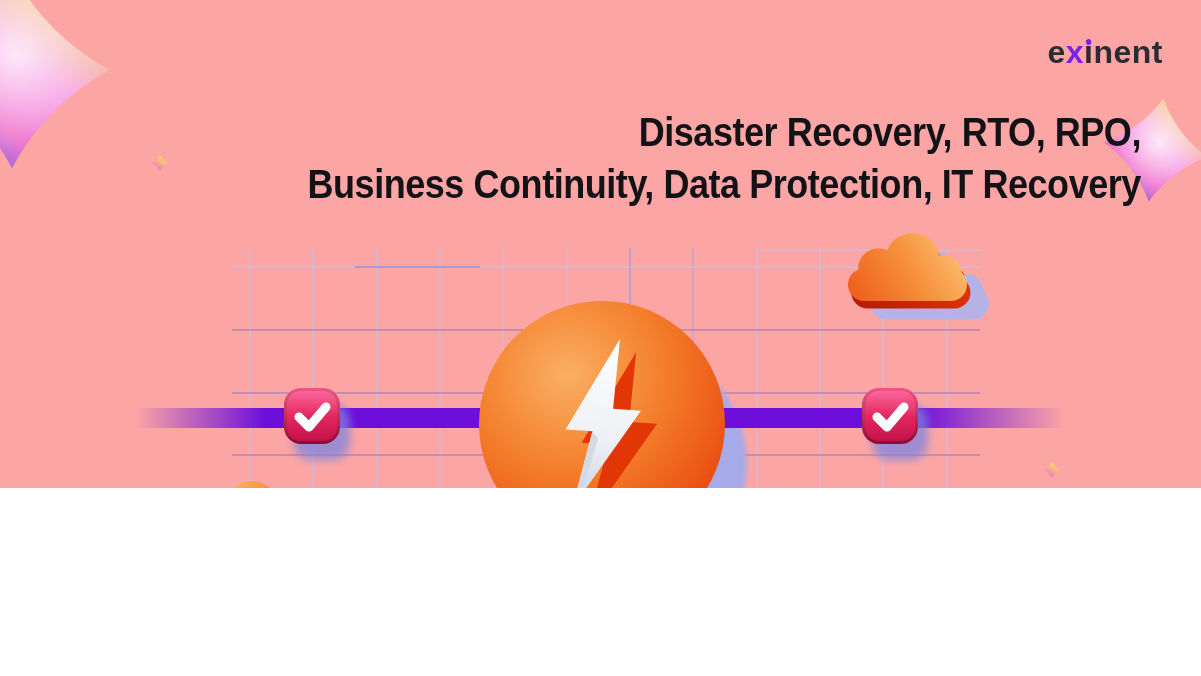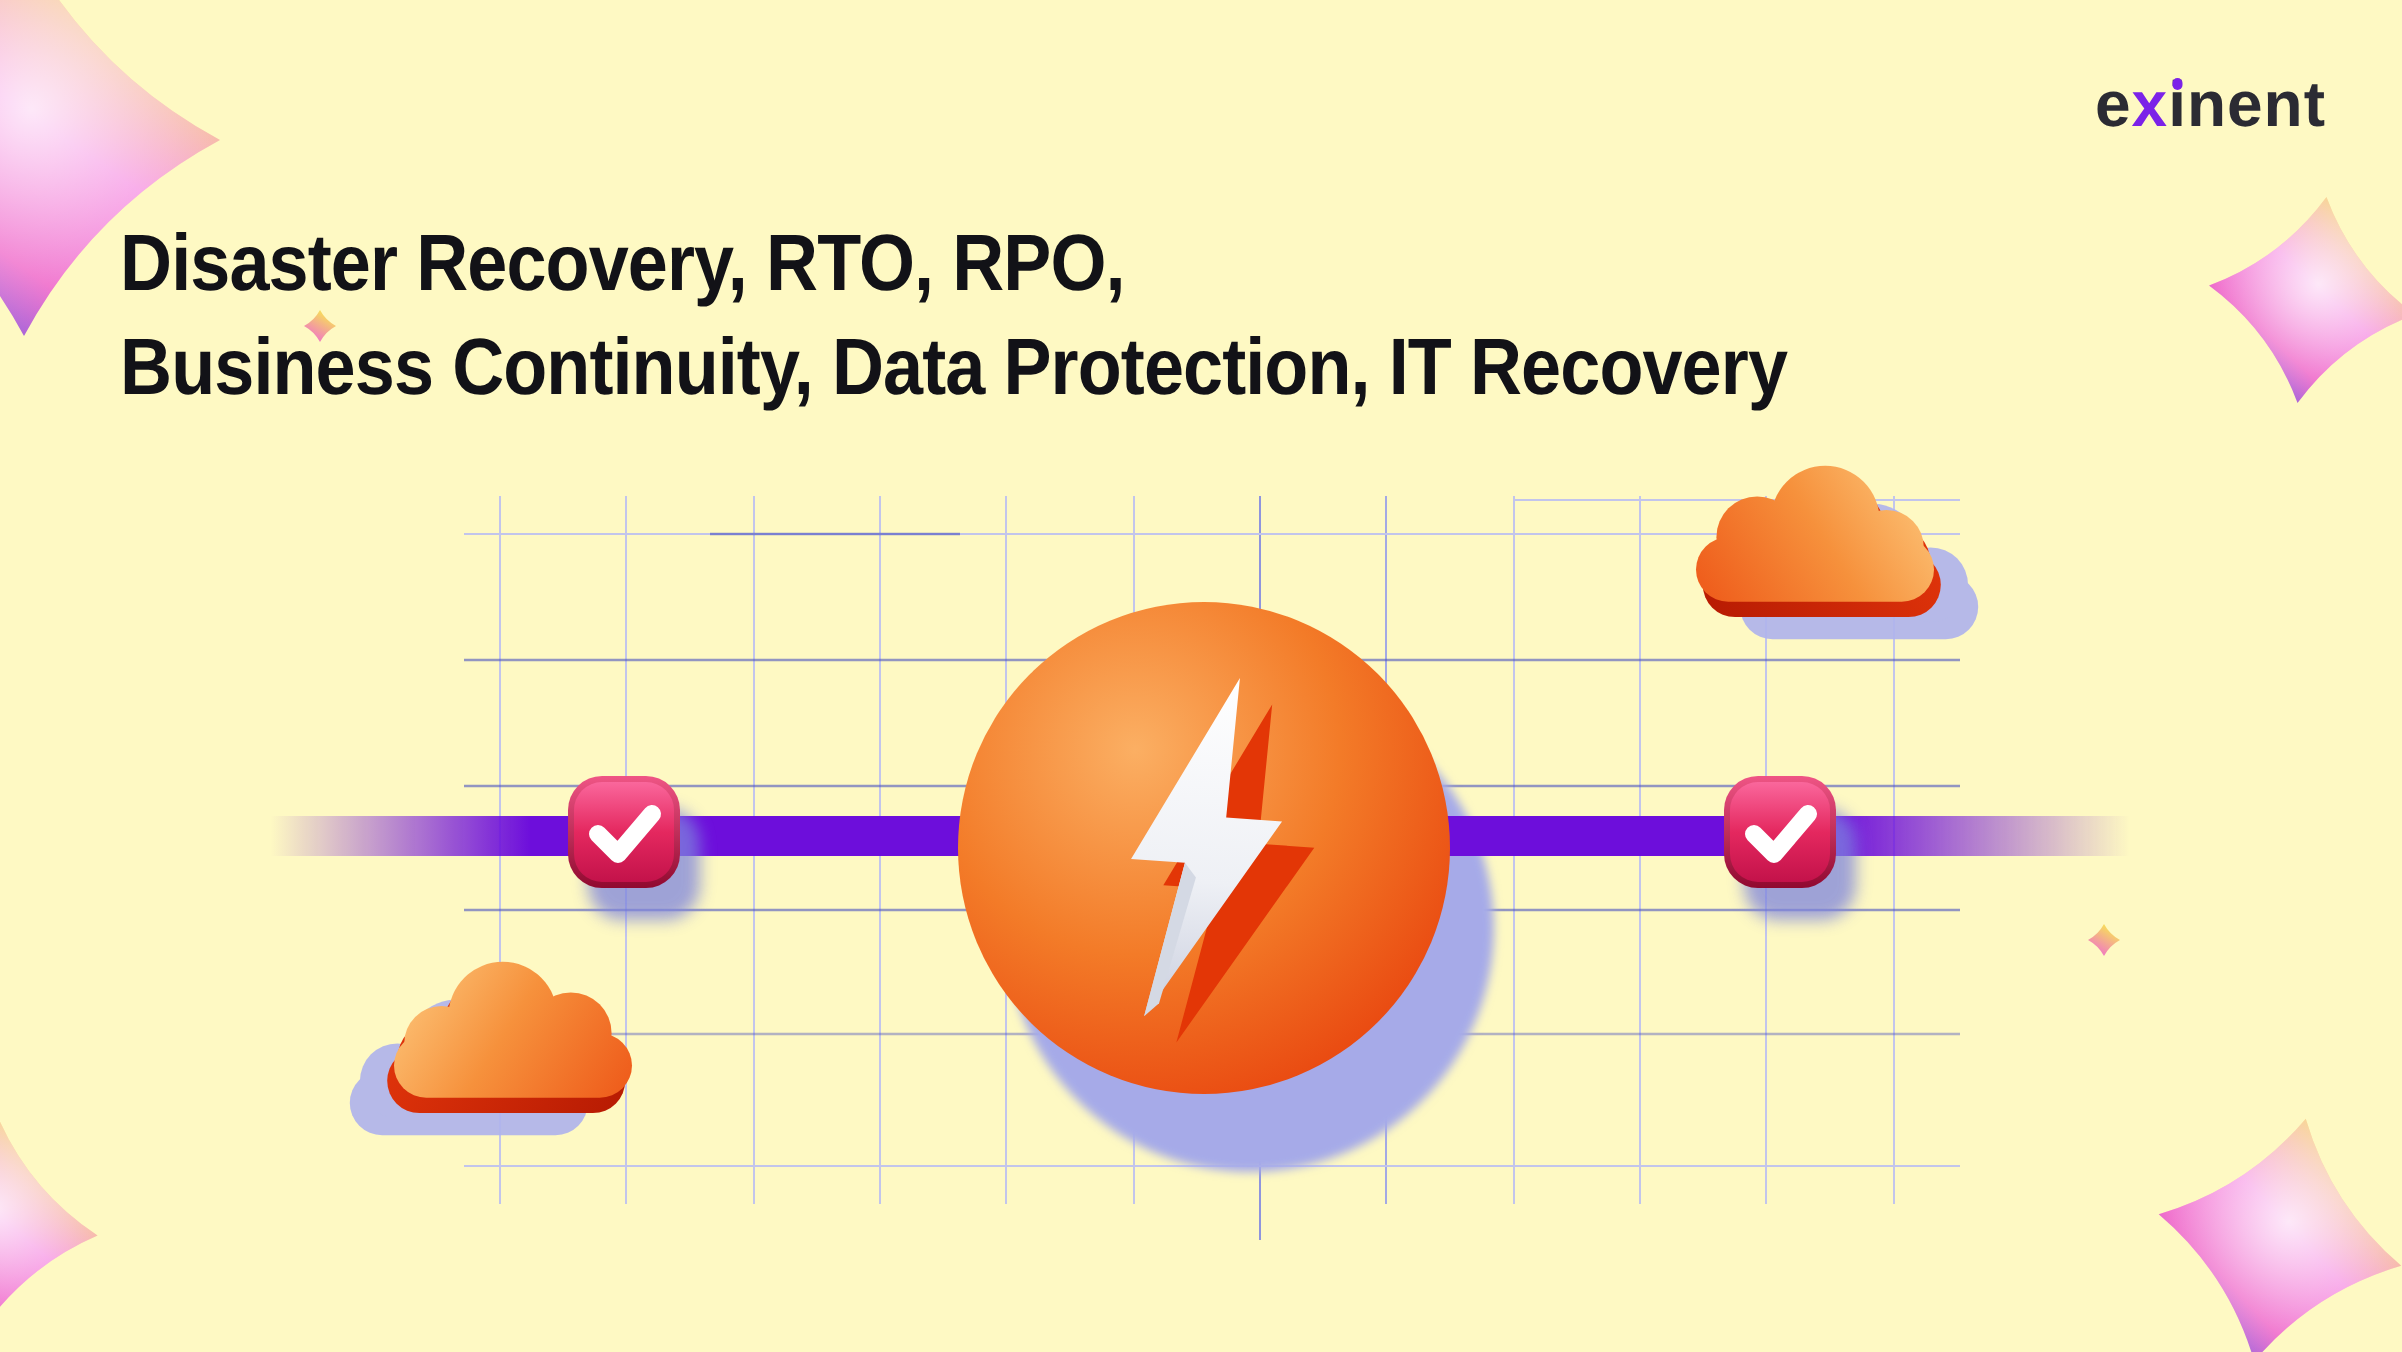--- a/index.html
+++ b/index.html
@@ -1,37 +1,37 @@
 <!DOCTYPE html>
 <html><head>
 <meta charset="utf-8">
 <style>
   html,body{margin:0;padding:0;}
   .canvas{
     position:relative;
-    width:1201px;height:676px;
-    background:#fef9c3;
+    width:1201px;height:488px;
+    background:#fca5a5;
     overflow:hidden;
     font-family:"Liberation Sans", sans-serif;
   }
   .art{position:absolute;left:0;top:0;}
   .logo{
     position:absolute;top:36px;right:38px;
     font-size:32px;font-weight:600;letter-spacing:.5px;
     color:#2b2b33;line-height:1;
   }
   .logo span{position:relative;display:inline-block;}
   .logo .lx{color:#7b22e8;}
   .logo .li::after{
     content:'';position:absolute;top:3px;left:50%;transform:translateX(-50%);
     width:5.5px;height:5.5px;border-radius:50%;background:#7b22e8;
   }
   .title{
     position:absolute;top:106px;left:0;width:100%;
-    text-align:left;color:#121217;
+    text-align:right;color:#121217;
   }
   .title-inner{
     transform:scaleX(.9);transform-origin:50% 50%;
     font-weight:bold;font-size:40px;line-height:52px;letter-spacing:-.5px;
   }
 </style>
 </head>
 <body>
 
 <div class="canvas">

